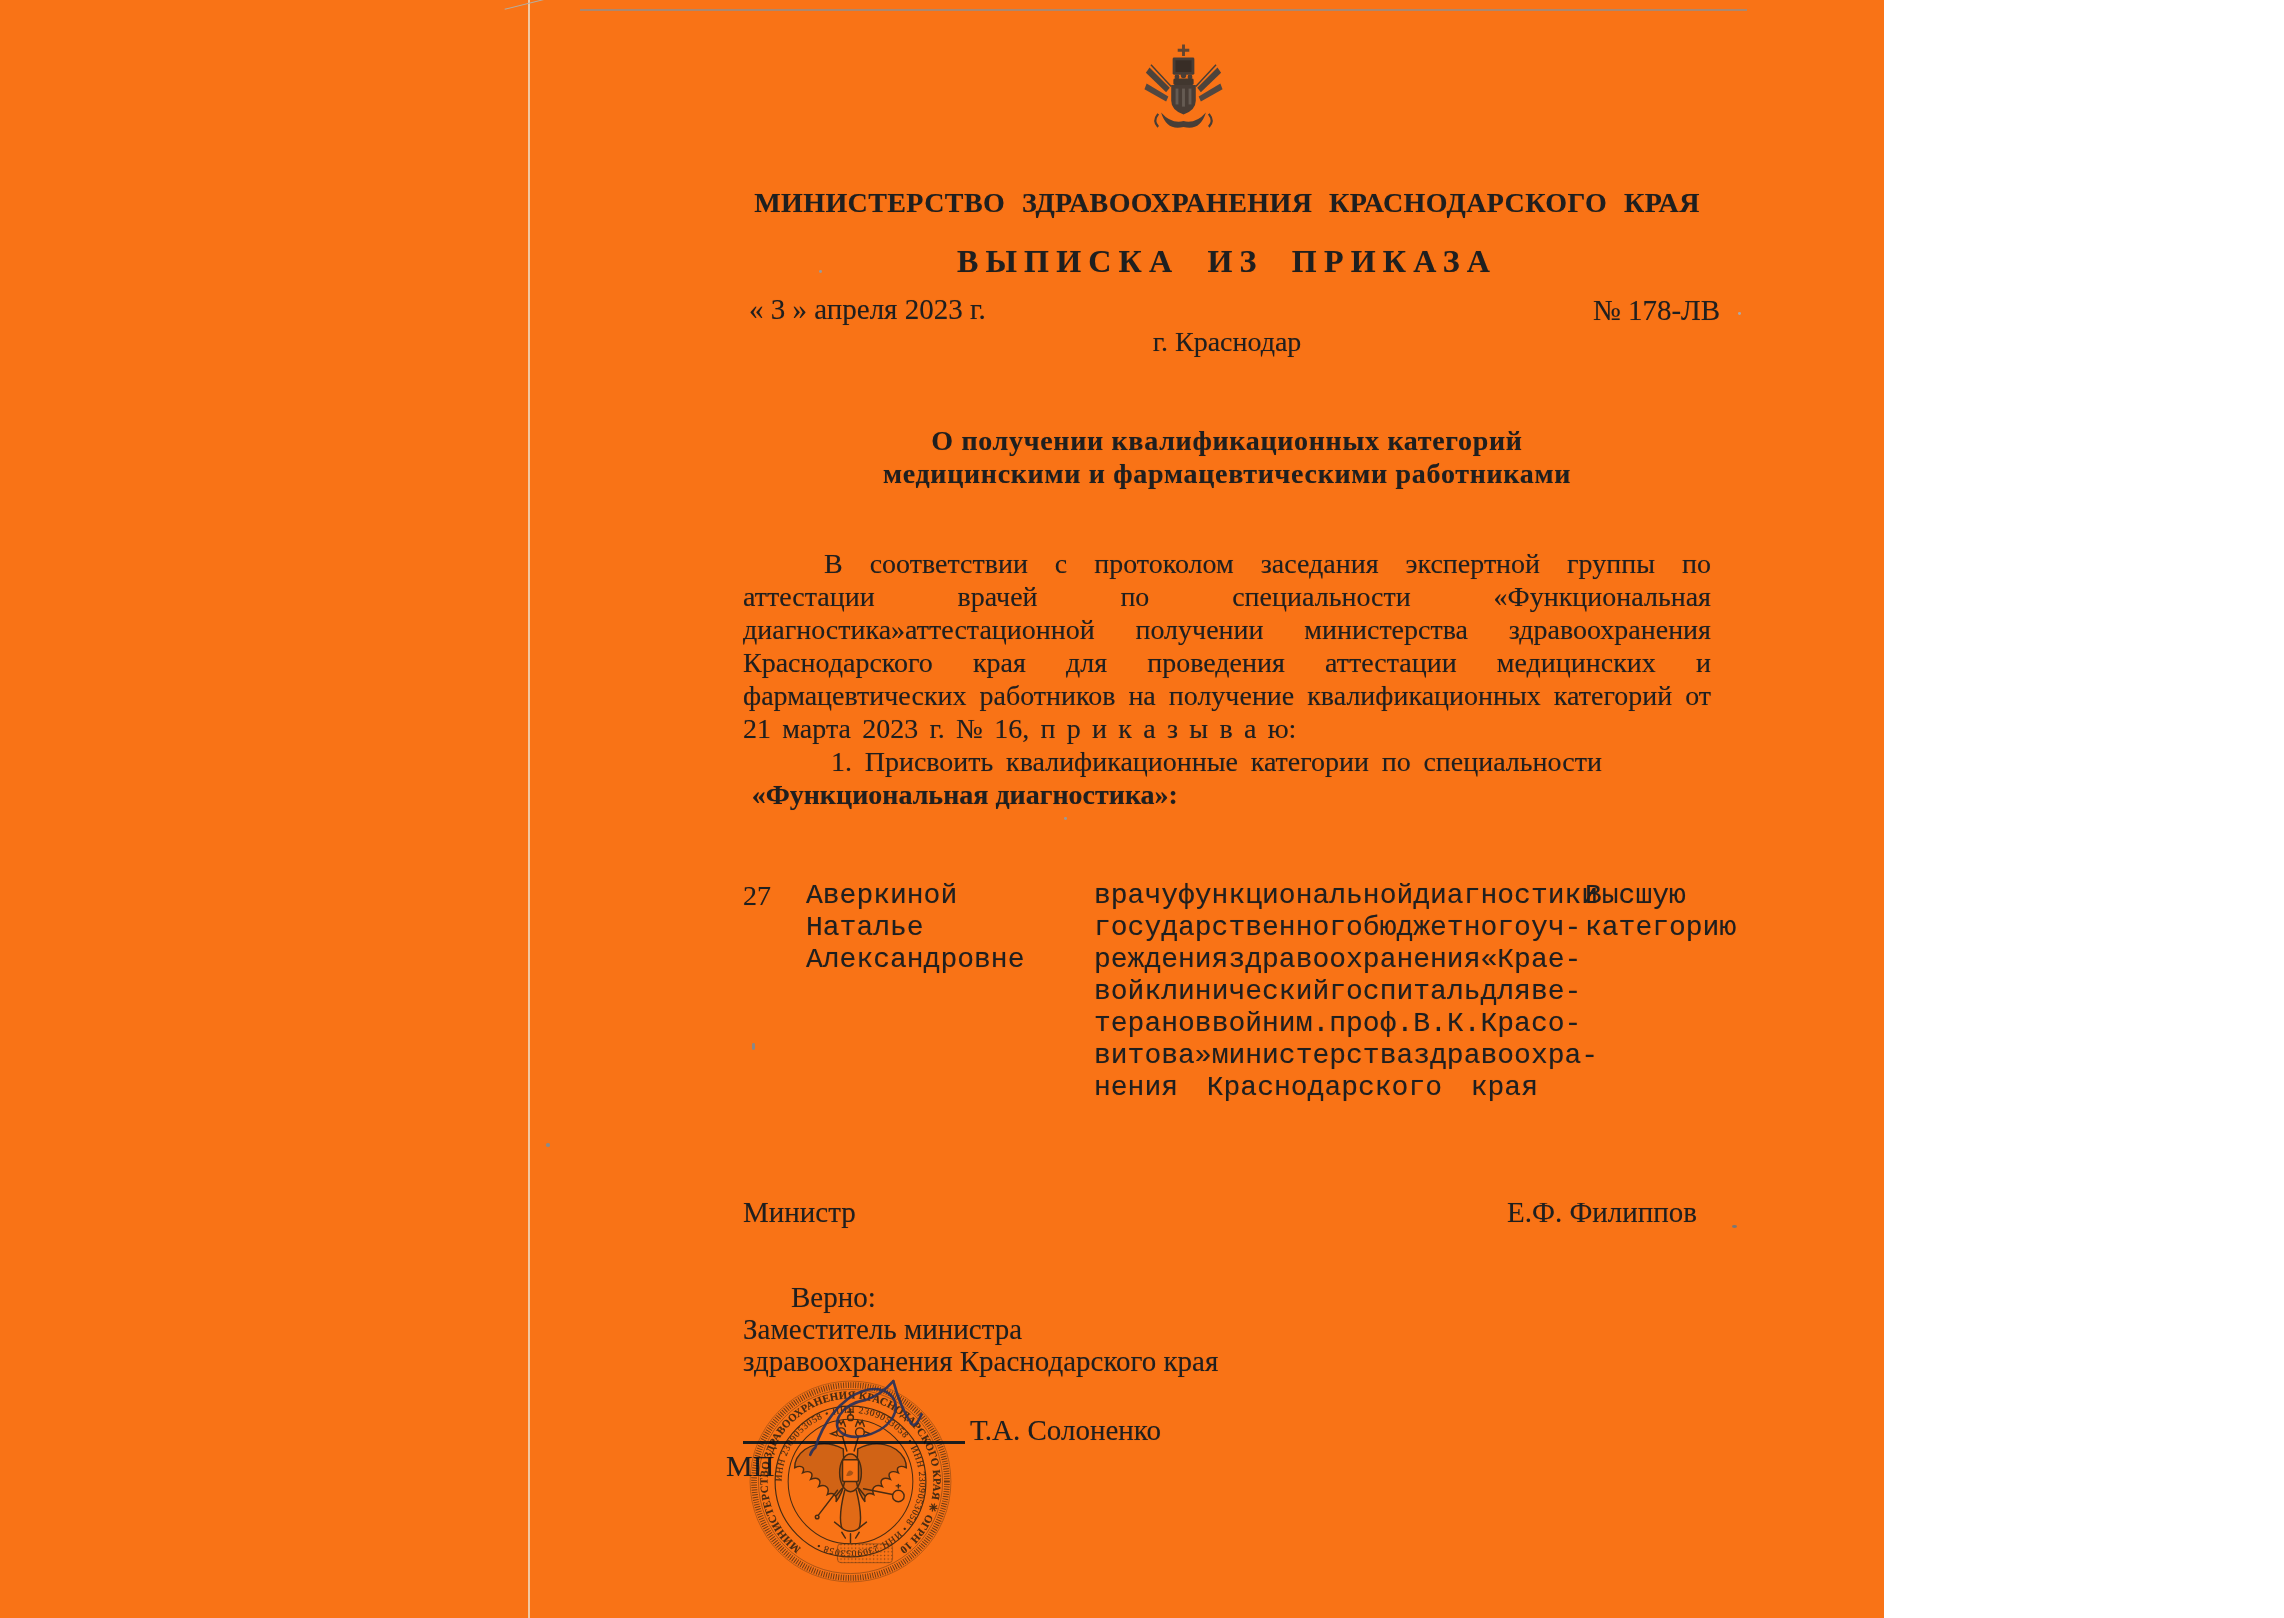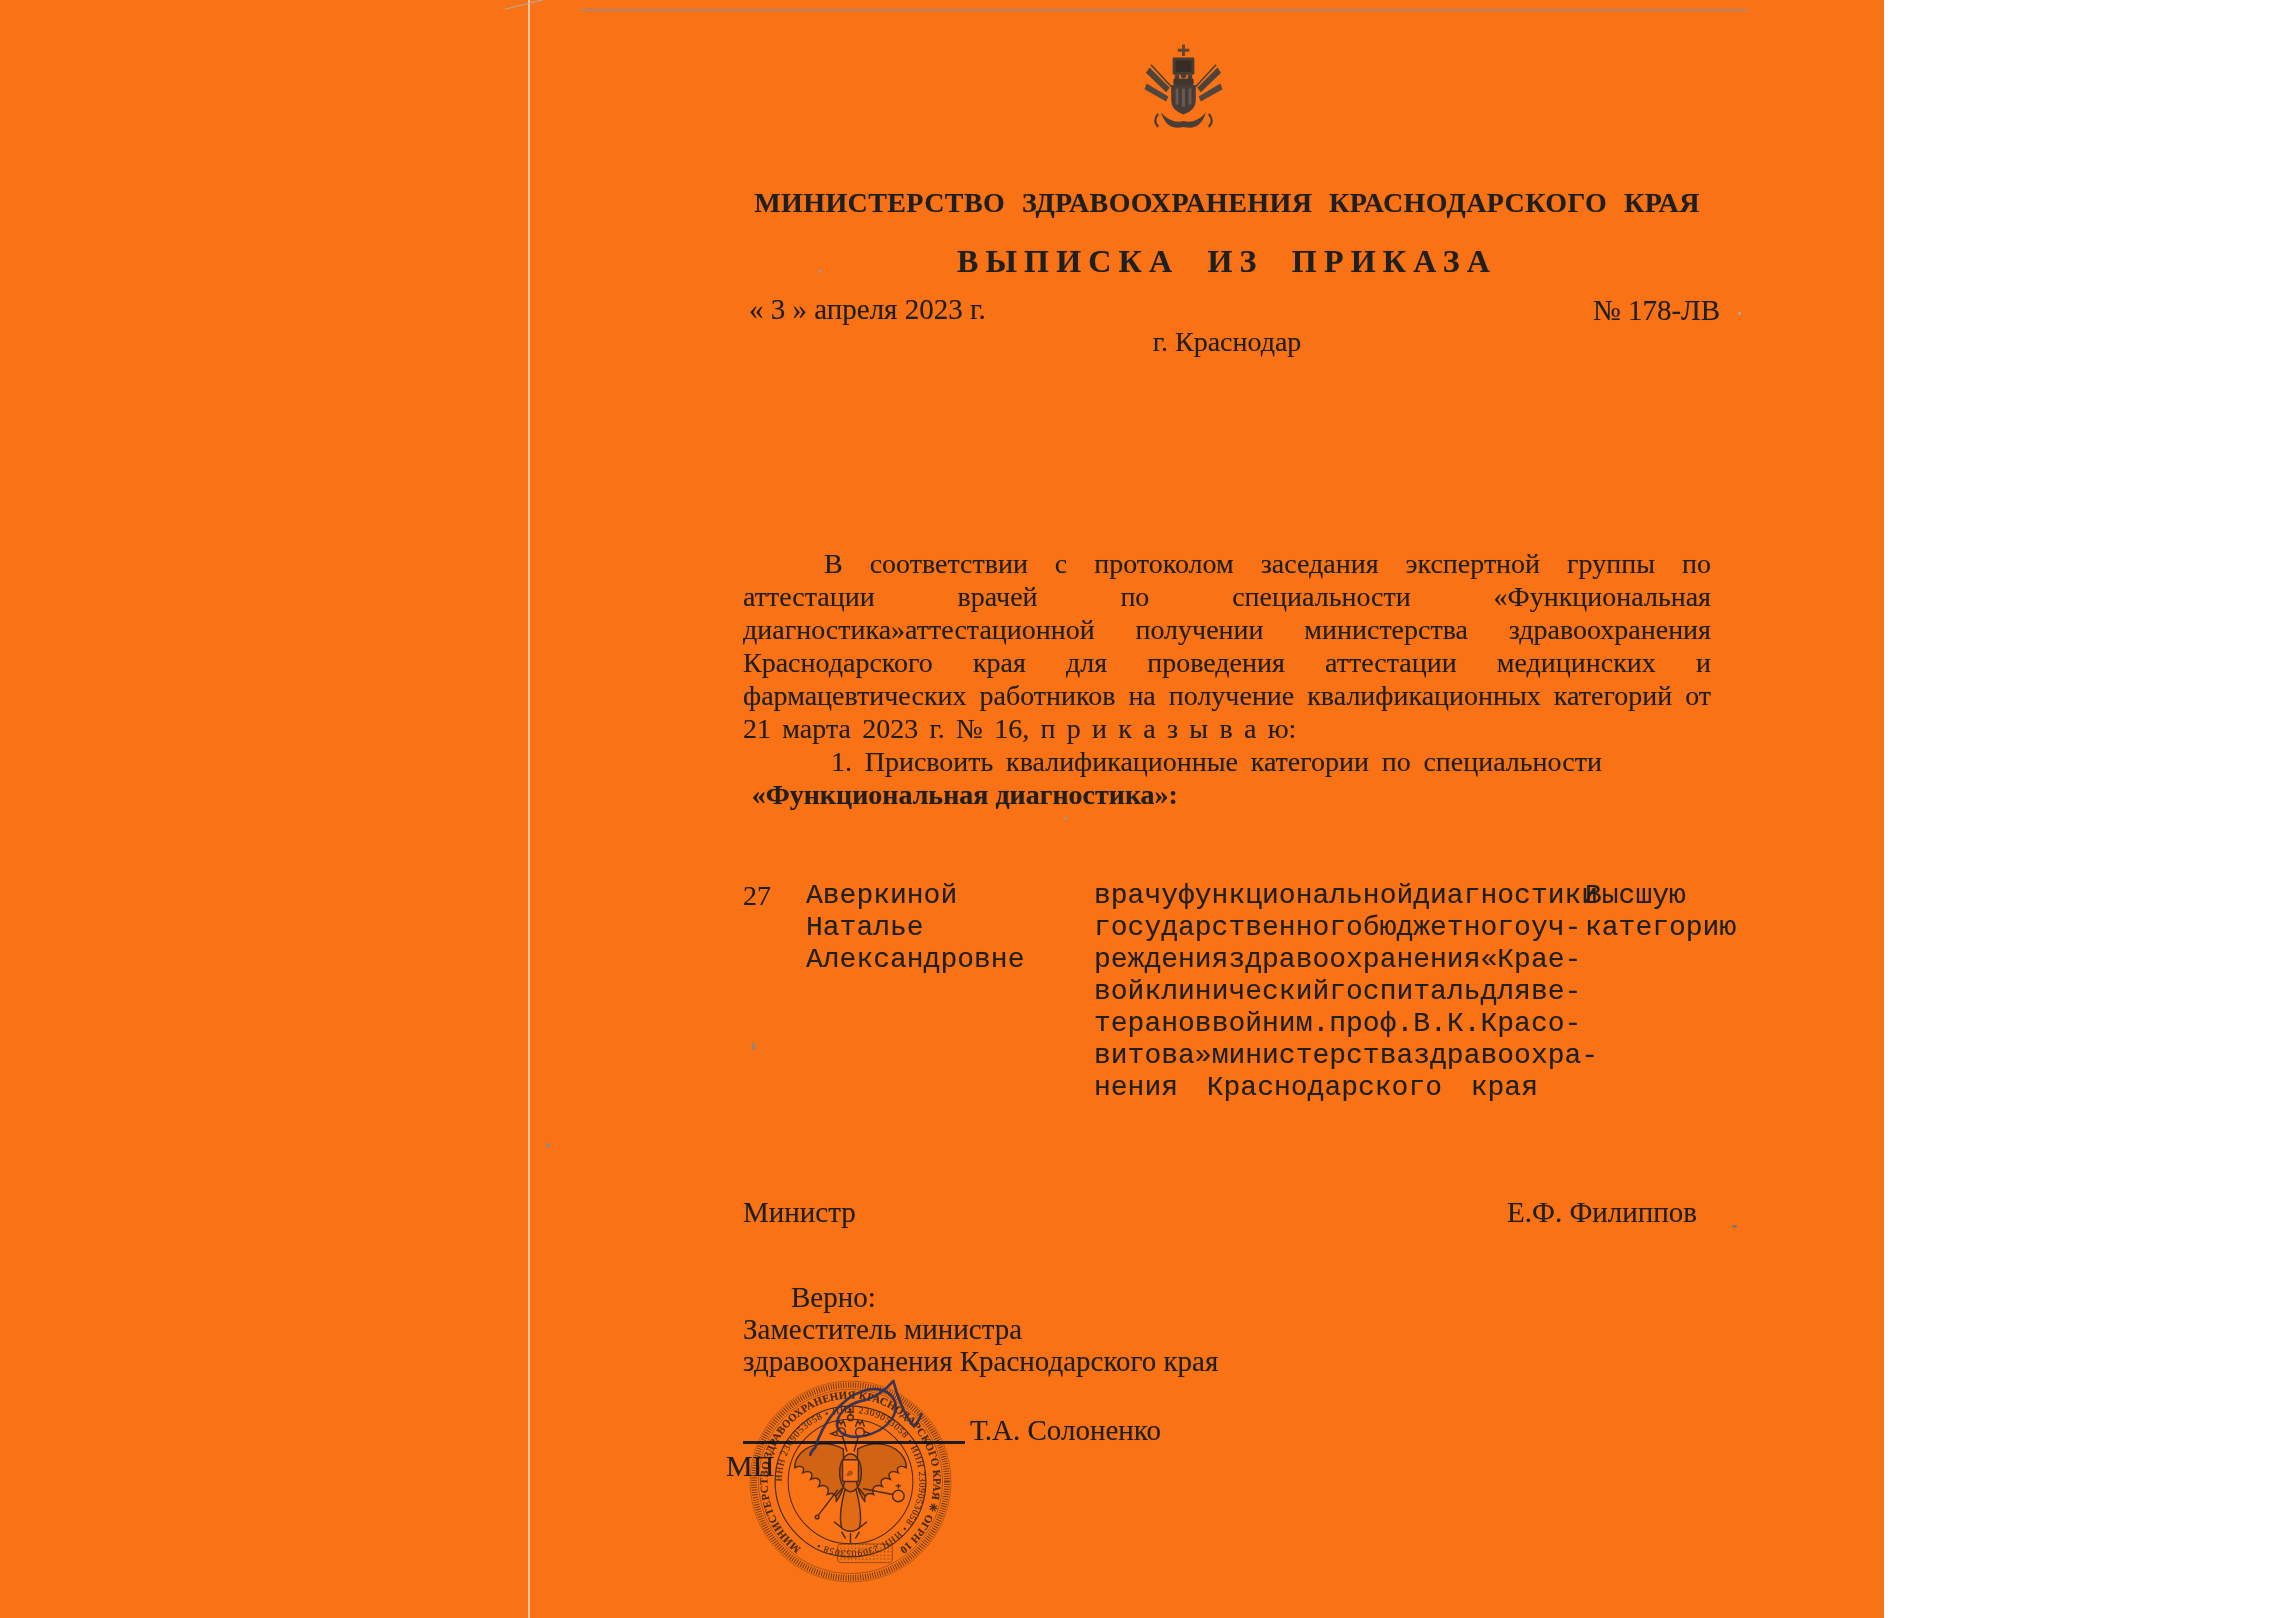--- a/index.html
+++ b/index.html
@@ -76,20 +76,24 @@
       <path d="M92,98 q8,10 0,18" fill="none" stroke-width="3"></path>
     </g>
   </svg>
 
   <div class="t wrap ministry">МИНИСТЕРСТВО ЗДРАВООХРАНЕНИЯ КРАСНОДАРСКОГО КРАЯ</div>
   <div class="t wrap doctype">ВЫПИСКА ИЗ ПРИКАЗА</div>
   <div class="t dateline">« 3 » апреля  2023 г.</div>
   <div class="t docnum">№  178-ЛВ</div>
   <div class="t wrap city">г. Краснодар</div>
 
+  <div class="t wrap subject">
+    <div>О получении квалификационных категорий</div>
+    <div>медицинскими и фармацевтическими работниками</div>
+  </div>
 
   <div class="body-block">
     <div class="bl j i1">
         <span>В</span>
         <span>соответствии</span>
         <span>с</span>
         <span>протоколом</span>
         <span>заседания</span>
         <span>экспертной</span>
         <span>группы</span>

